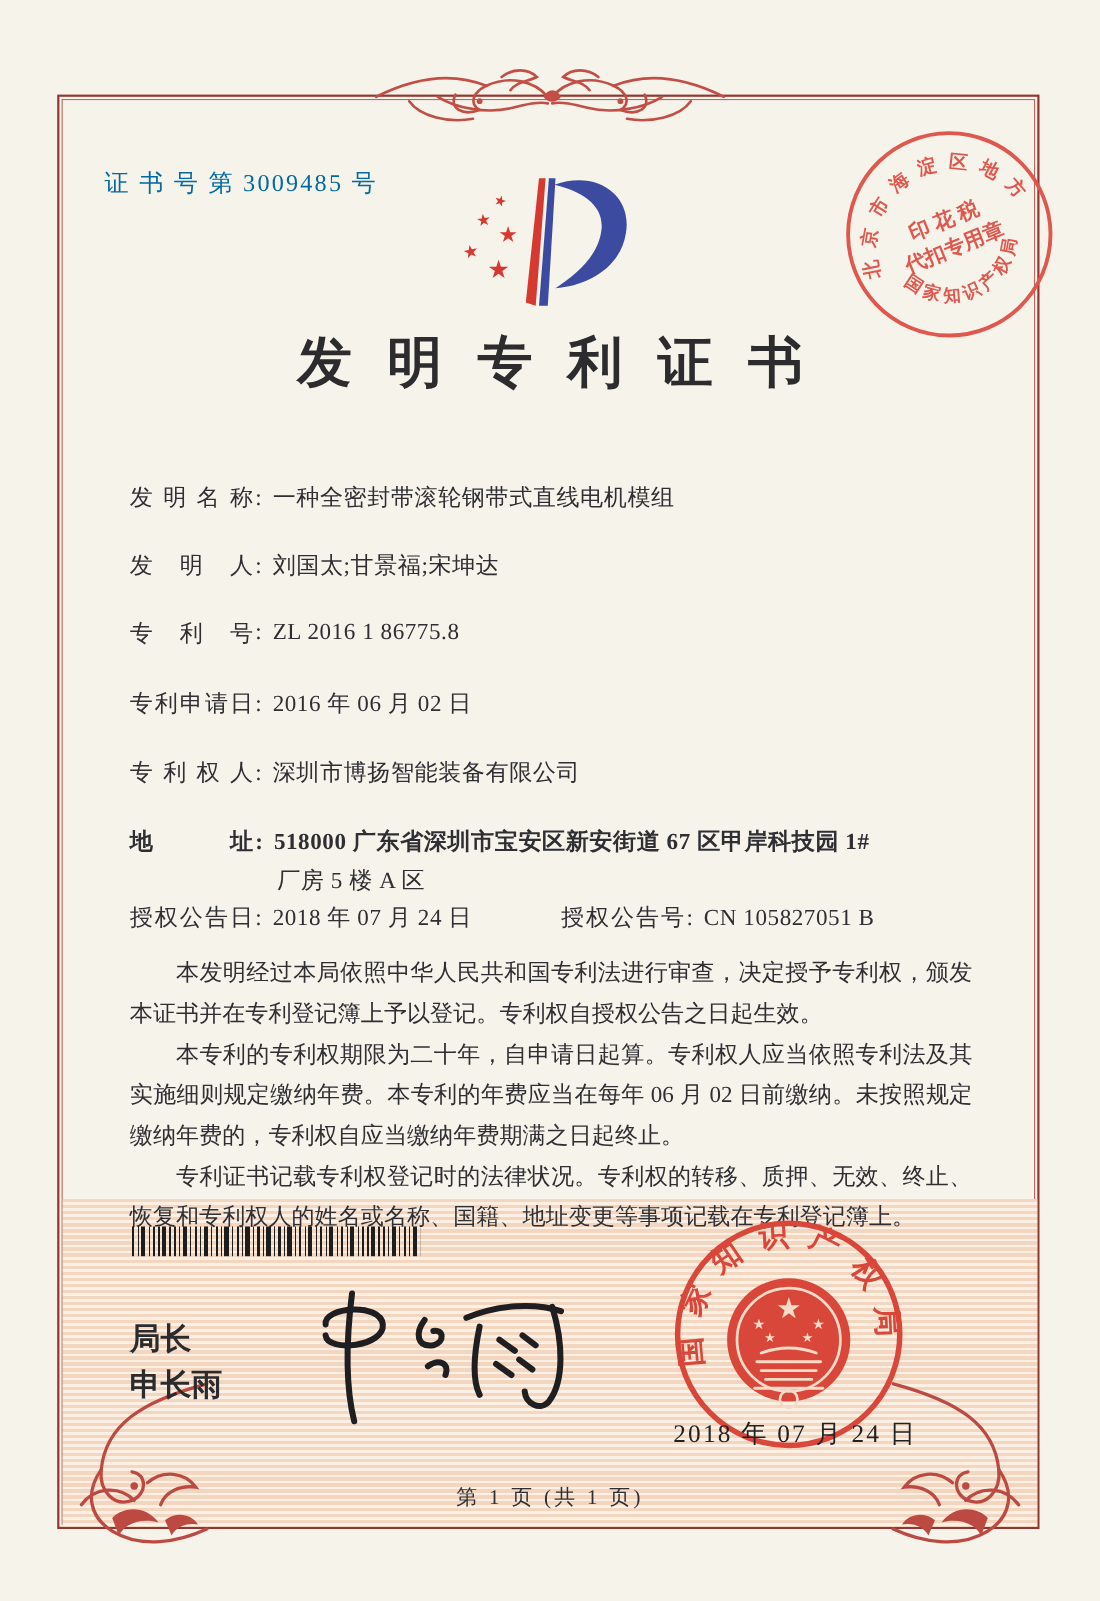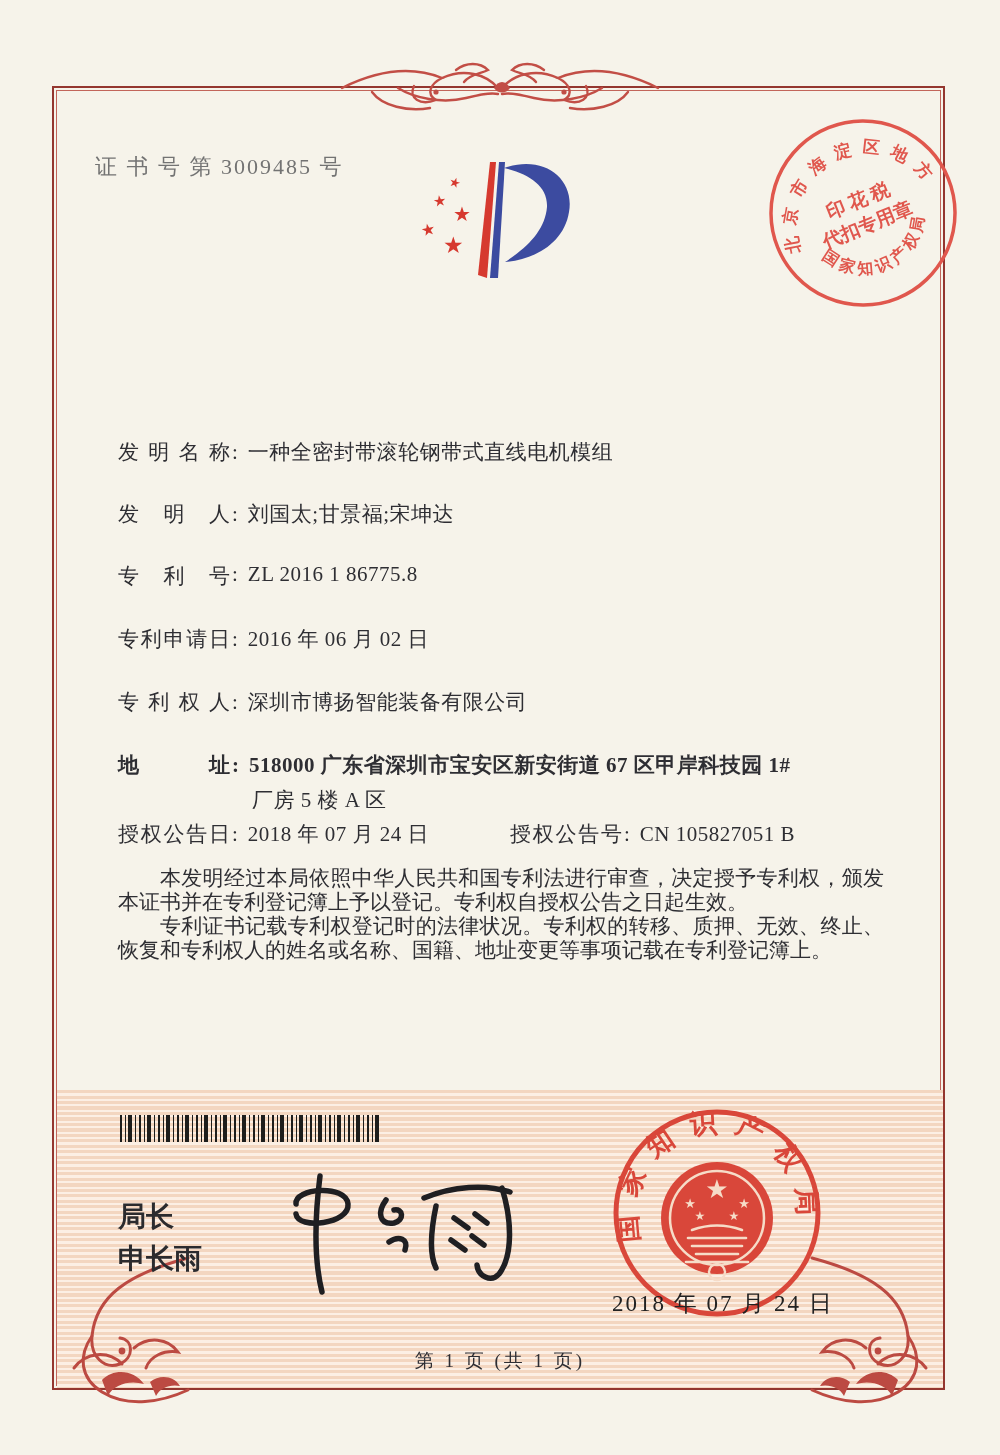--- a/index.html
+++ b/index.html
@@ -23,42 +23,42 @@
     border:1px solid #c2655a;
   }
   
   .band{
     position:absolute;left:57px;top:1090px;width:886px;height:298px;
     background:repeating-linear-gradient(to bottom,
       #f3d6c0 0px,#f3d6c0 3px,#fcefe4 3px,#fcefe4 5.5px);
   }
   .cert-number{
     position:absolute;left:95px;top:152px;
-    font-size:22px;letter-spacing:2px;color:#737373;
+    font-size:22px;letter-spacing:2px;color:#0369a1;
   }
   
   .logo{position:absolute;left:415px;top:152px;width:175px;height:140px;}
   .logo .star{position:absolute;color:#d6392f;line-height:1;}
   .logo svg{position:absolute;left:0;top:0;}
   .title{
     position:absolute;left:0;right:0;top:296px;
     text-align:center;font-size:50px;font-weight:600;
     letter-spacing:32px;text-indent:32px;color:#2c2c2e;
   }
   .fields{position:absolute;left:118px;top:438px;width:770px;font-size:21px;}
   .f-row{position:absolute;left:0;white-space:nowrap;}
   .f-label{display:inline-block;width:112px;text-align:justify;text-align-last:justify;vertical-align:top;}
   .f-colon{display:inline-block;margin:0 10px 0 2px;}
   .f-val{letter-spacing:0.5px;text-align:right;}
   .addr2{position:absolute;left:134px;white-space:nowrap;letter-spacing:0.5px;}
   .f-label2{display:inline-block;width:112px;text-align:justify;text-align-last:justify;}
   .pair2{position:absolute;left:392px;top:0;white-space:nowrap;}
   .paras{
     position:absolute;left:118px;top:866px;width:766px;
-    font-size:21px;line-height:24px;text-align:justify;
+    font-size:21px;line-height:37px;text-align:justify;
   }
   .paras p{margin:0;text-indent:2em;}
   .barcode{
     position:absolute;left:120px;top:1115px;width:262px;height:27px;
     background:repeating-linear-gradient(90deg,
       #1d1d1d 0px,#1d1d1d 2px,transparent 2px,transparent 5px,
       #1d1d1d 5px,#1d1d1d 6px,transparent 6px,transparent 8px,
       #1d1d1d 8px,#1d1d1d 12px,transparent 12px,transparent 15px,
       #1d1d1d 15px,#1d1d1d 16px,transparent 16px,transparent 19px);
   }
@@ -168,20 +168,21 @@
       </text>
       <path id="taxBottom" d="M50,131 A61,61 0 0 0 160,131" fill="none"></path>
       <text font-size="16" font-weight="700" letter-spacing="4">
         <textPath href="#taxBottom">国家知识产权局</textPath>
       </text>
       <text x="105" y="98" text-anchor="middle" font-size="19" font-weight="700">印 花 税</text>
       <text x="105" y="124" text-anchor="middle" font-size="19" font-weight="700">代扣专用章</text>
     </g>
   </svg>
 
+  <div class="title">发明专利证书</div>
 
   <div class="fields">
     <div class="f-row" style="top:0px;">
       <span class="f-label">发明名称</span><span class="f-colon">:</span><span class="f-val">一种全密封带滚轮钢带式直线电机模组</span>
     </div>
     <div class="f-row" style="top:62px;">
       <span class="f-label">发明人</span><span class="f-colon">:</span><span class="f-val">刘国太;甘景福;宋坤达</span>
     </div>
     <div class="f-row" style="top:124px;">
       <span class="f-label">专利号</span><span class="f-colon">:</span><span class="f-val">ZL 2016 1 86775.8</span>
@@ -199,20 +200,21 @@
     <div class="f-row" style="top:382px;">
       <span class="f-label">授权公告日</span><span class="f-colon">:</span><span class="f-val">2018 年 07 月 24 日</span>
       <span class="pair2">
         <span class="f-label2">授权公告号</span><span class="f-colon">:</span><span class="f-val">CN 105827051 B</span>
       </span>
     </div>
   </div>
 
   <div class="paras">
     <p>本发明经过本局依照中华人民共和国专利法进行审查，决定授予专利权，颁发本证书并在专利登记簿上予以登记。专利权自授权公告之日起生效。</p>
+    <p>本专利的专利权期限为二十年，自申请日起算。专利权人应当依照专利法及其实施细则规定缴纳年费。本专利的年费应当在每年 06 月 02 日前缴纳。未按照规定缴纳年费的，专利权自应当缴纳年费期满之日起终止。</p>
     <p>专利证书记载专利权登记时的法律状况。专利权的转移、质押、无效、终止、恢复和专利权人的姓名或名称、国籍、地址变更等事项记载在专利登记簿上。</p>
   </div>
 
   <div class="barcode"></div>
 
   <div class="issuer">
     <div>局长</div>
     <div>申长雨</div>
   </div>
 

